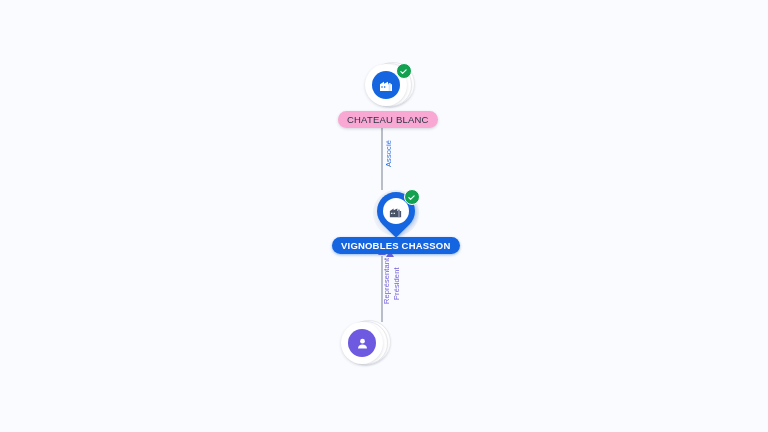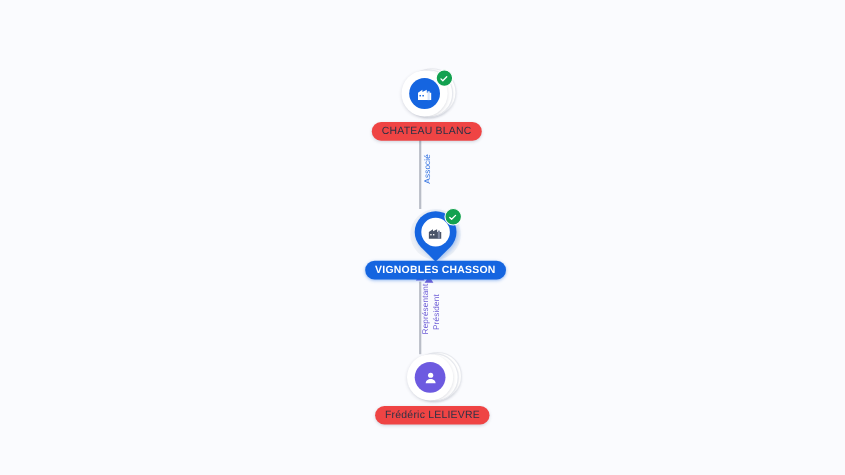--- a/index.html
+++ b/index.html
@@ -139,21 +139,21 @@
     z-index: 5;
   }
 
   .node-label {
     margin-top: 3px;
     padding: 3px 9px;
     border-radius: 11px;
     font-size: 9.5px;
     letter-spacing: 0.2px;
     white-space: nowrap;
-    background: #ef4444;
+    background: #f9a8d4;
     color: #2c3245;
     box-shadow: 0 1px 3px rgba(30,40,70,0.18);
   }
   .node-label.selected {
     background: #1565e0;
     color: #ffffff;
     font-weight: bold;
     box-shadow: 0 1px 3px rgba(21,101,224,0.45);
   }
 
@@ -271,16 +271,15 @@
       <div class="stack-ghost g2"></div>
       <div class="avatar-disc">
         <div class="inner-circle purple">
           <svg width="15" height="15" viewBox="0 0 24 24">
             <circle cx="12" cy="8.2" r="3.8" fill="#ffffff"></circle>
             <path d="M4.8 20c0-4 3.3-6.3 7.2-6.3S19.2 16 19.2 20z" fill="#ffffff"></path>
           </svg>
         </div>
       </div>
     </div>
-    <div class="node-label">Frédéric LELIEVRE</div>
   </div>
 
 </div>
 
 </body></html>

